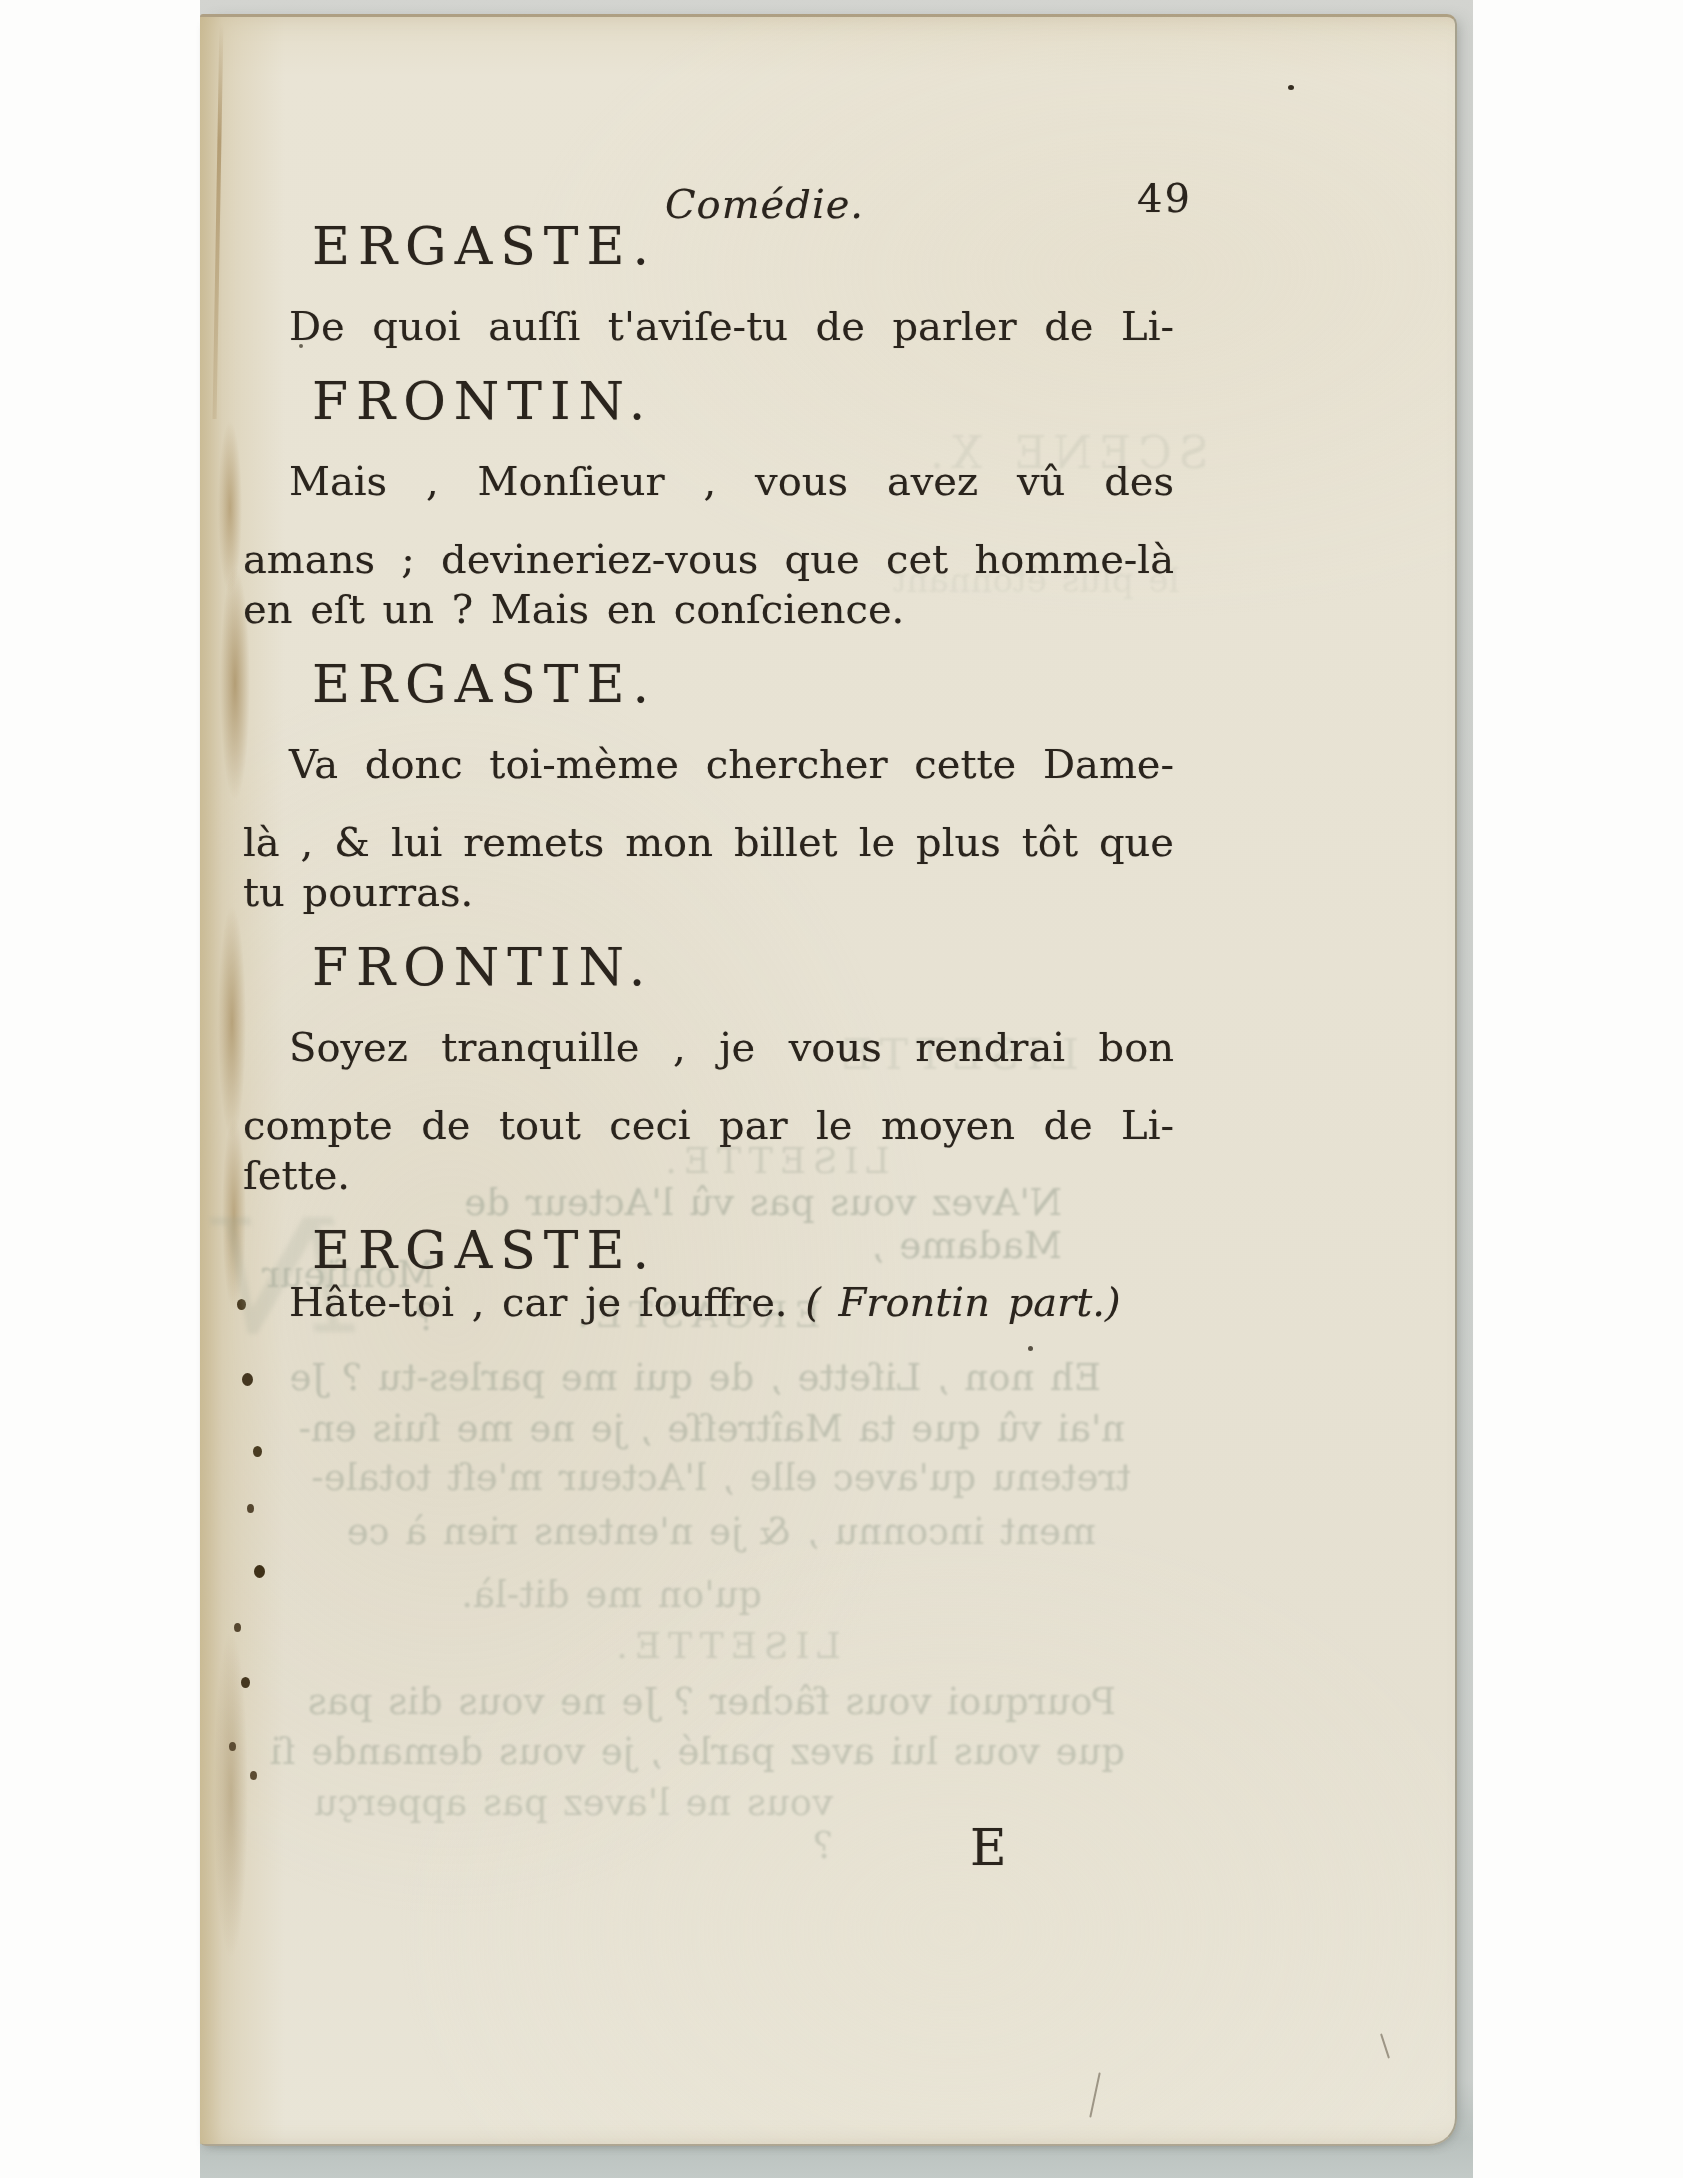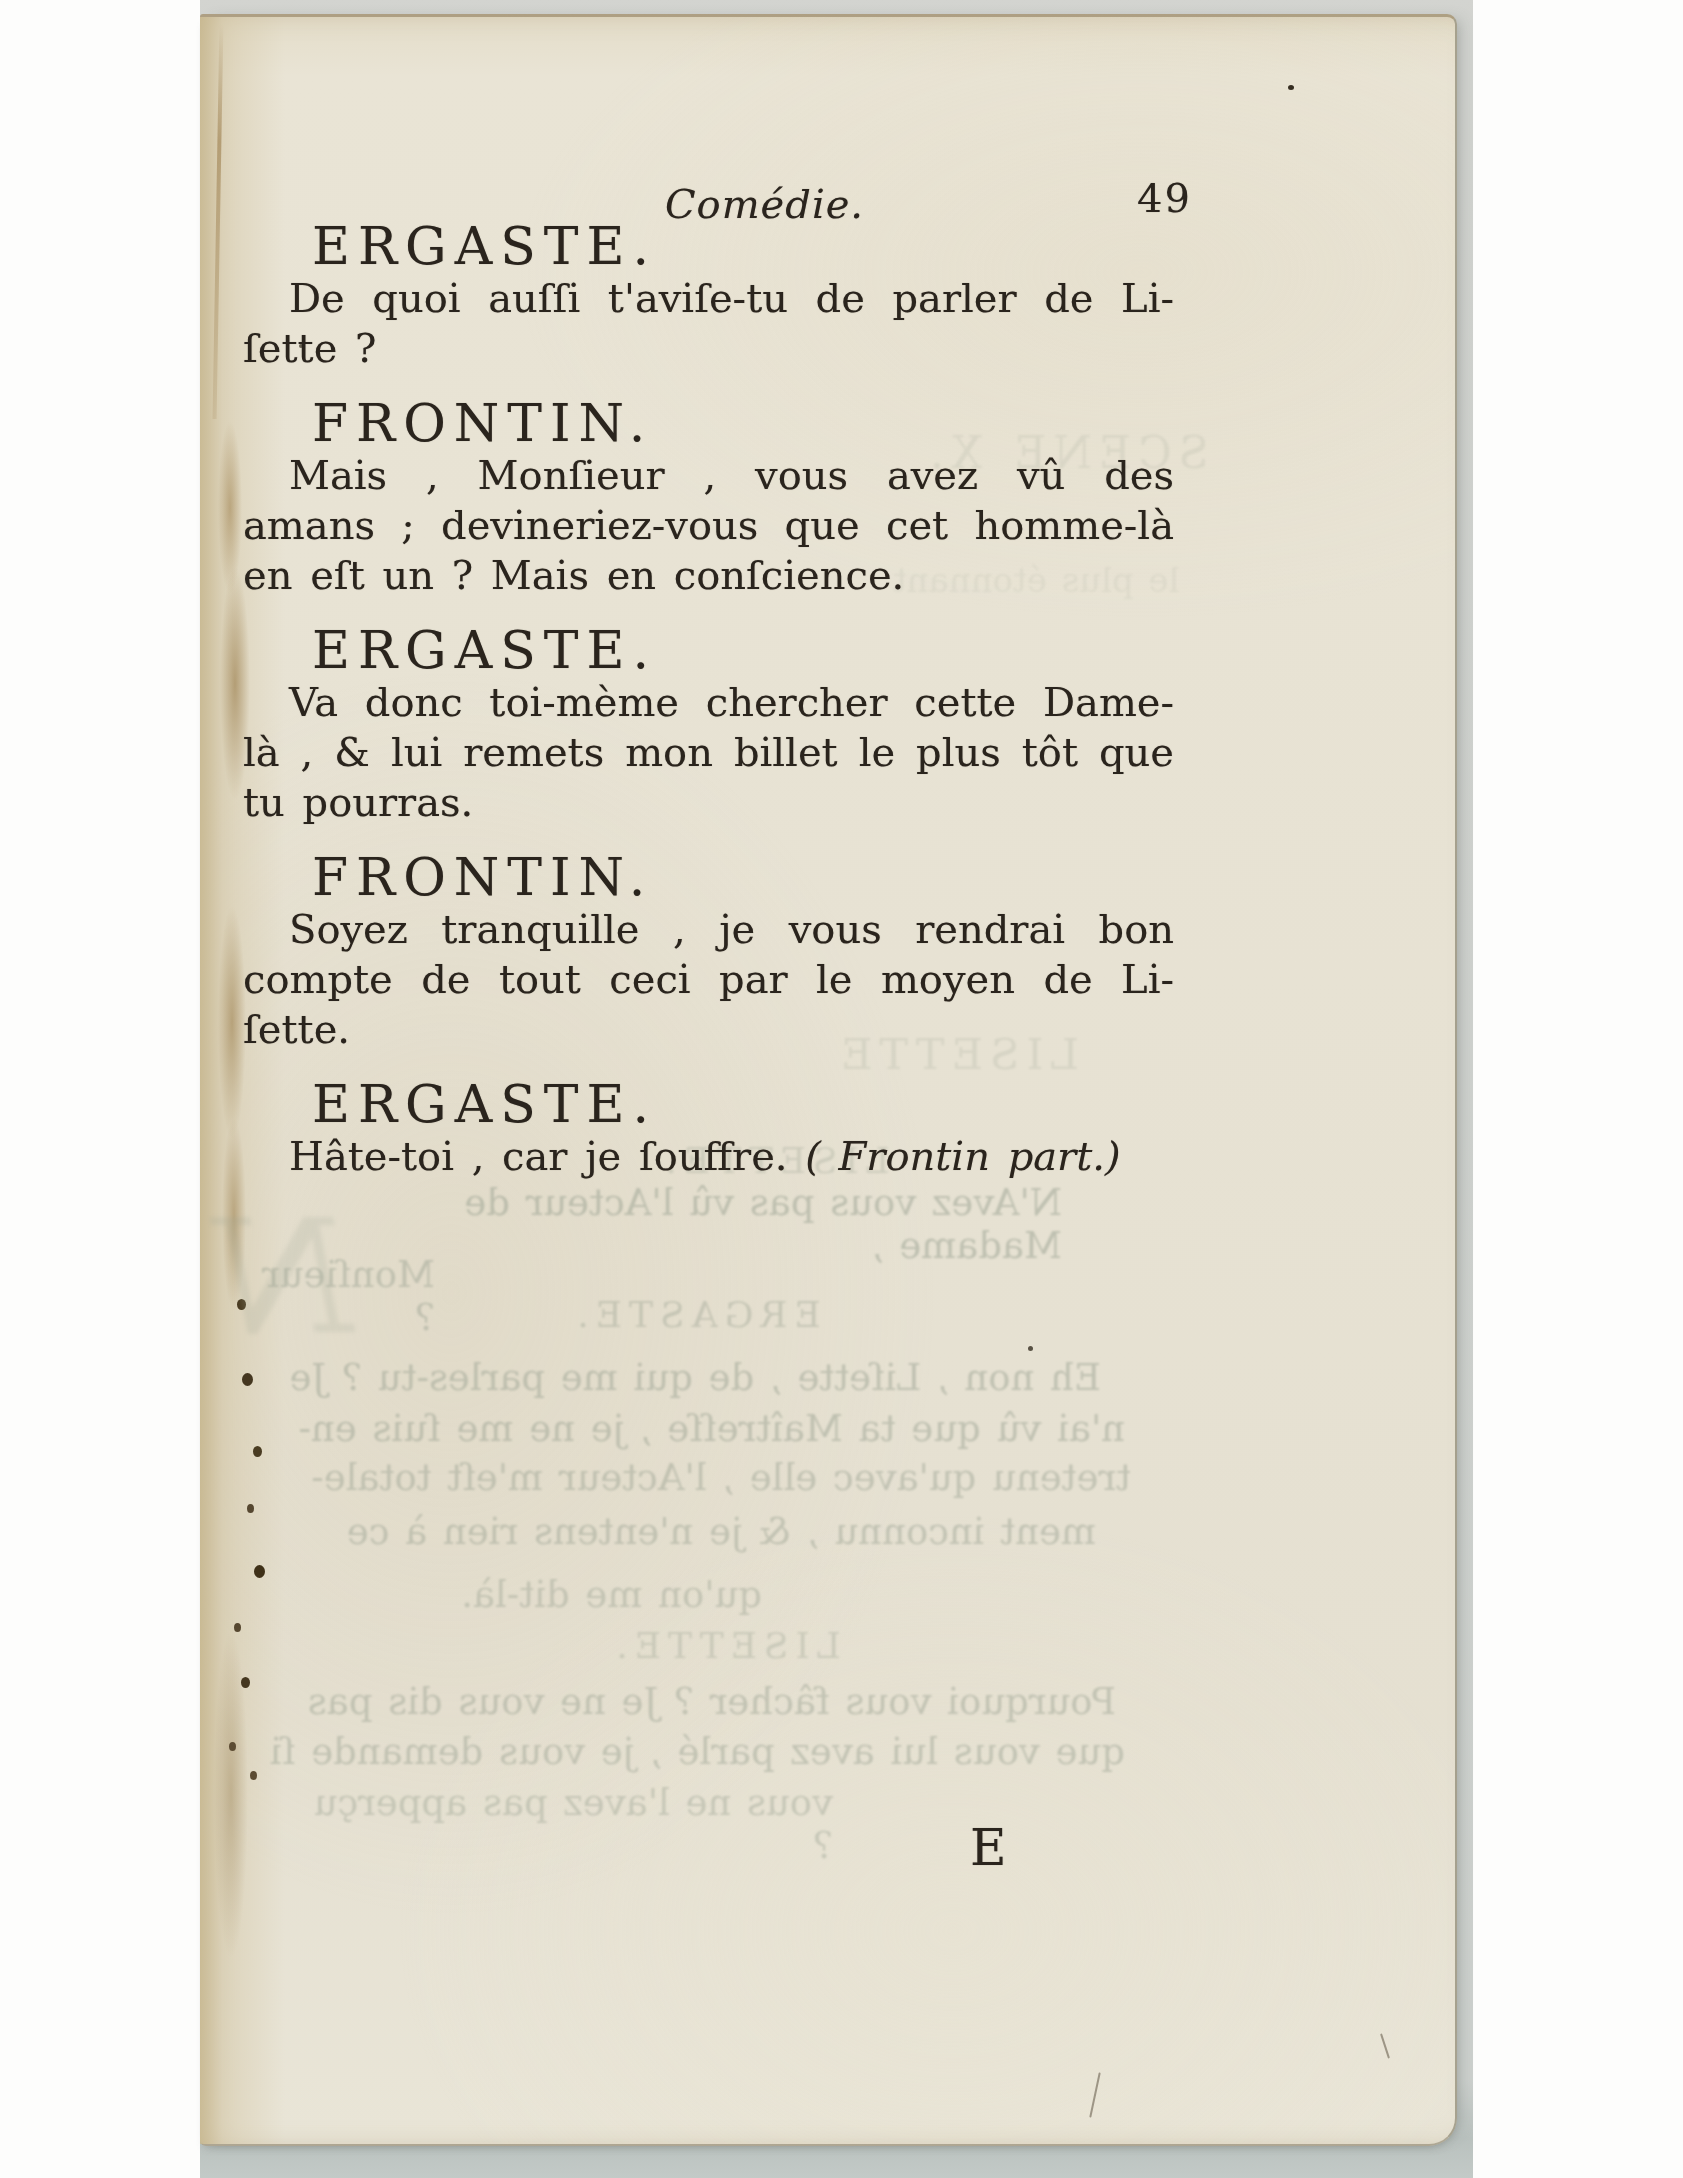--- a/index.html
+++ b/index.html
@@ -58,21 +58,21 @@
     text-shadow:0 0 1px rgba(42,36,29,.4);margin-left:16px;}
 
   
   .text-block{position:absolute;left:43px;top:203px;width:931px;font-size:40px;
     text-shadow:0 0 1px rgba(42,36,29,.35);word-spacing:5px;}
   .speech-heading{height:53px;line-height:53px;margin-top:24px;text-align:left;
     padding-left:69px;letter-spacing:8px;font-size:52px;}
   .speech-heading.first{margin-top:0;}
   .bodyline{height:50px;line-height:50px;white-space:normal;}
   .bodyline.indent{text-indent:46px;}
-  .bodyline.fill{text-align:justify;text-align-last:justify;}
+  .bodyline.fill{text-align:justify;text-align-last:justify;margin-top:28px;}
   .stage-direction{font-style:italic;}
 
   
   .signature-mark{position:absolute;left:770px;top:1802px;font-size:50px;
     text-shadow:0 0 1px rgba(42,36,29,.4);}
 
   
   .ghost{position:absolute;font-size:37px;color:#98a090;transform:scaleX(-1);
     filter:blur(1px);word-spacing:4px;}
   .ghost.caps{letter-spacing:7px;}
@@ -133,21 +133,20 @@
     <div class="ghost gl13">Pourquoi vous fâcher ? Je ne vous dis pas</div>
     <div class="ghost gl14">que vous lui avez parlé , je vous demande ſi</div>
     <div class="ghost gl15">vous ne l'avez pas apperçu ?</div>
 
     <div class="running-title">Comédie.</div>
     <div class="page-number">49</div>
 
     <div class="text-block">
       <div class="speech-heading first">ERGASTE.</div>
       <div class="bodyline indent fill">De quoi auſſi t'aviſe-tu de parler de Li-</div>
-      <div class="bodyline">ſette ?</div>
 
       <div class="speech-heading">FRONTIN.</div>
       <div class="bodyline indent fill">Mais , Monſieur , vous avez vû des</div>
       <div class="bodyline fill">amans ; devineriez-vous que cet homme-là</div>
       <div class="bodyline">en eſt un ? Mais en conſcience.</div>
 
       <div class="speech-heading">ERGASTE.</div>
       <div class="bodyline indent fill">Va donc toi-mème chercher cette Dame-</div>
       <div class="bodyline fill">là , &amp; lui remets mon billet le plus tôt que</div>
       <div class="bodyline">tu pourras.</div>

